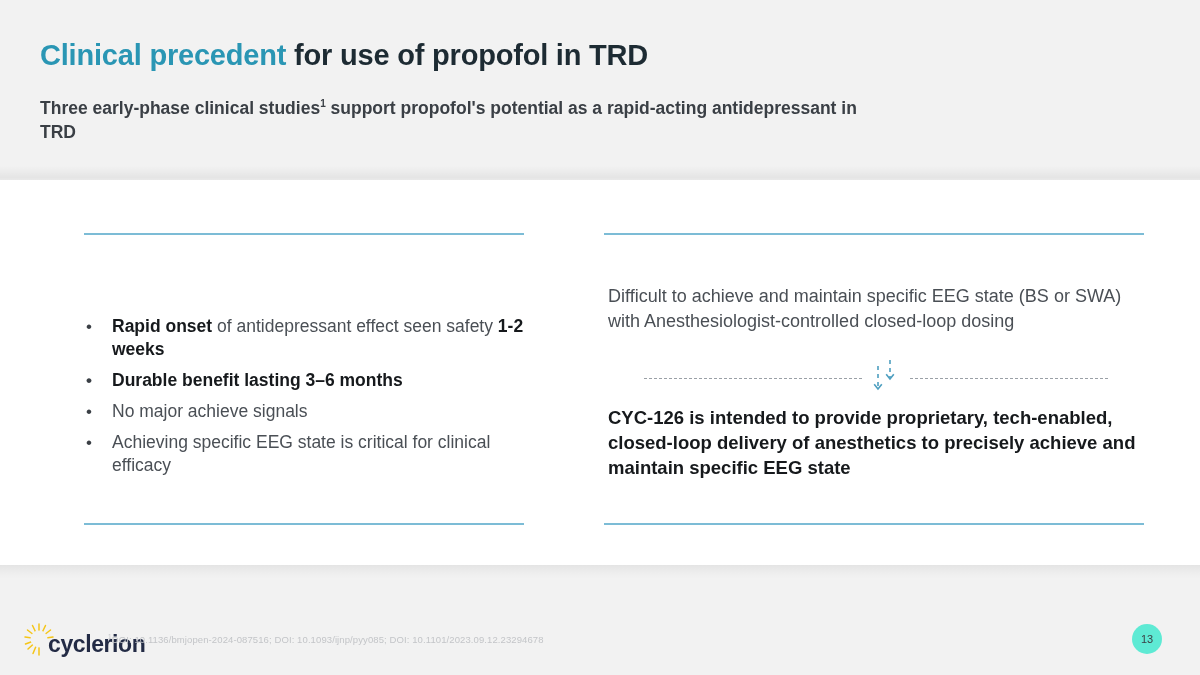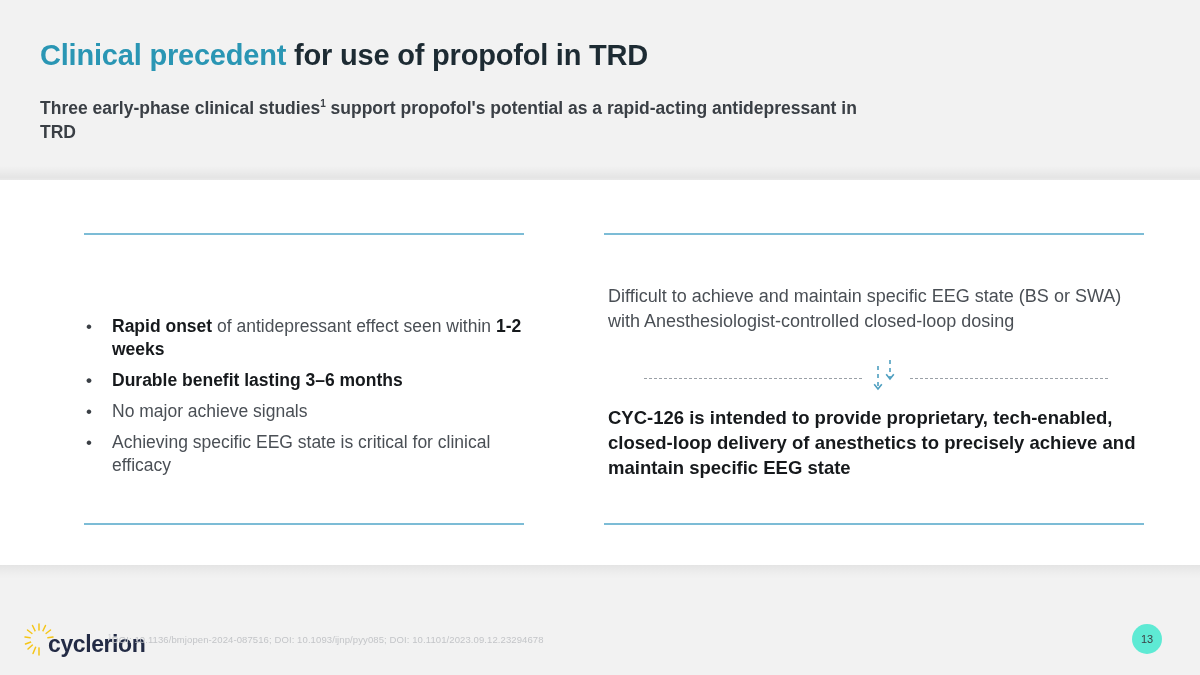--- a/index.html
+++ b/index.html
@@ -285,21 +285,21 @@
     <span>Three early-phase clinical studies</span><sup>1</sup><span> support propofol's potential as a rapid-acting antidepressant in TRD</span>
   </div>
 
   <div class="content-band">
 
     <div class="rule rule-top rule-left"></div>
     <div class="rule rule-top rule-right"></div>
 
 
     <ul class="bullets" id="left-bullets">
-        <li><span class="dot">•</span><b>Rapid onset</b><span> of antidepressant effect seen within </span><b>1-2 weeks</b></li>
+        <li><span class="dot">•</span><b>Rapid onset</b><span> of antidepressant effect seen safety </span><b>1-2 weeks</b></li>
         <li class="all-bold"><span class="dot">•</span><span>Durable benefit lasting 3–6 months</span></li>
         <li><span class="dot">•</span><span>No major achieve signals</span></li>
         <li><span class="dot">•</span><span>Achieving specific EEG state is critical for clinical efficacy</span></li>
       </ul>
 
     <div class="rc-para">Difficult to achieve and maintain specific EEG state (BS or SWA) with Anesthesiologist-controlled closed-loop dosing</div>
 
     <div class="rc-divider">
       <div class="dash-line dash-left"></div>
       <div class="dash-line dash-right"></div>

